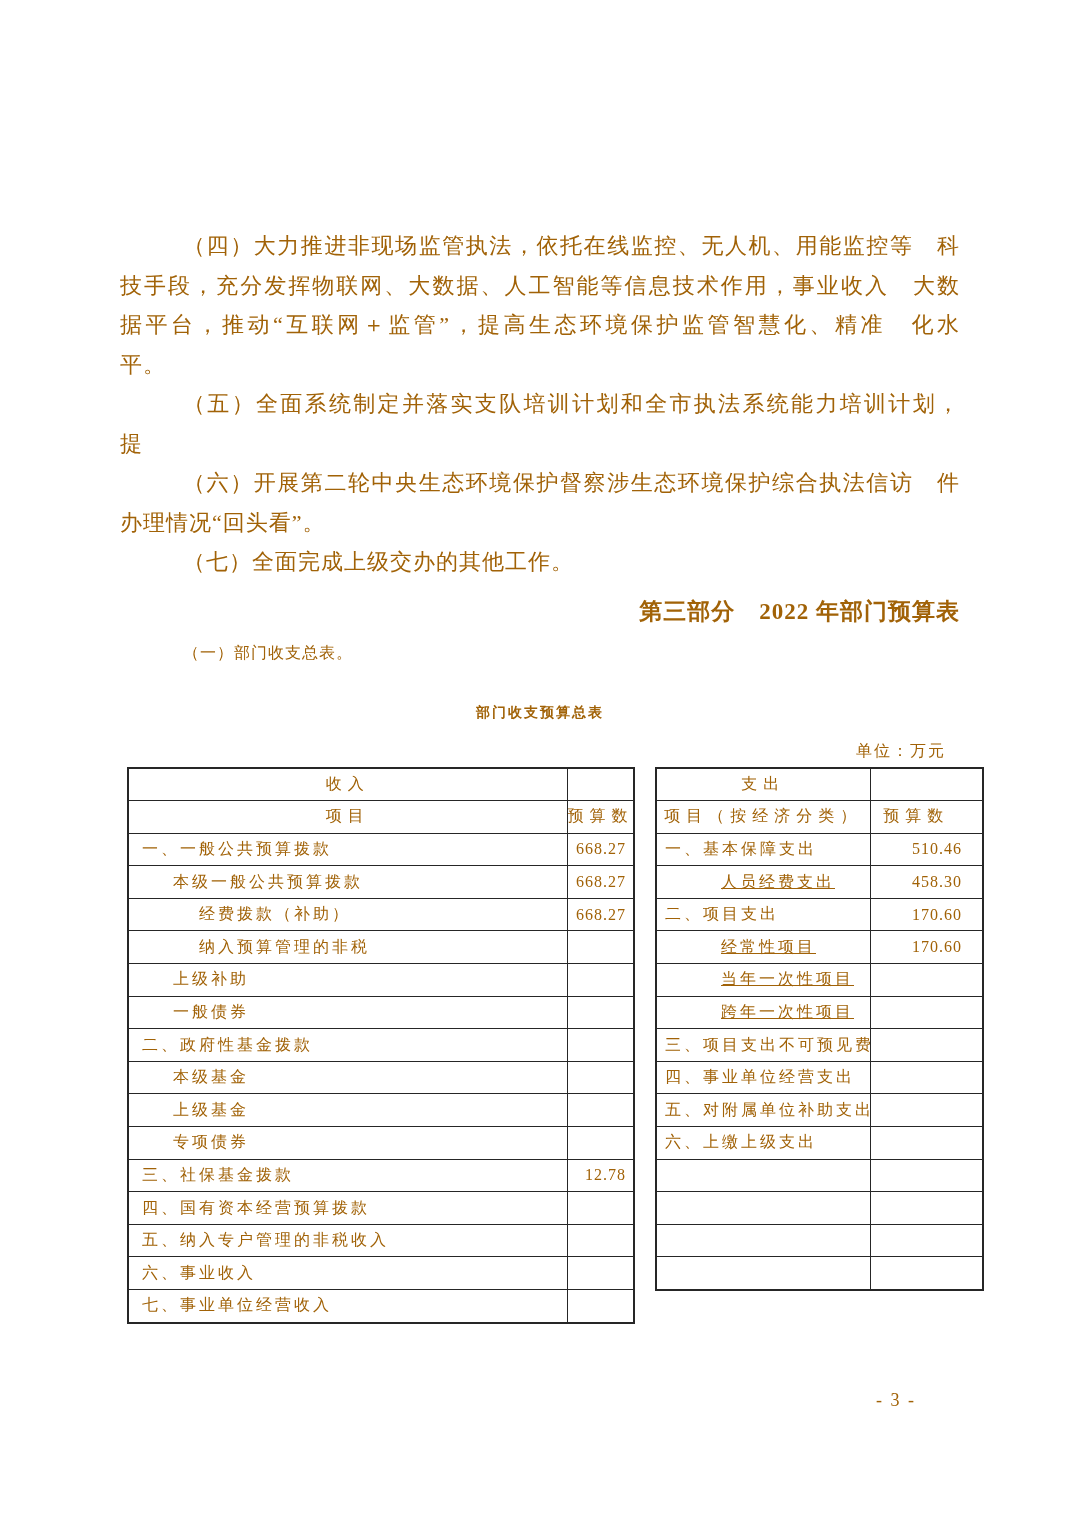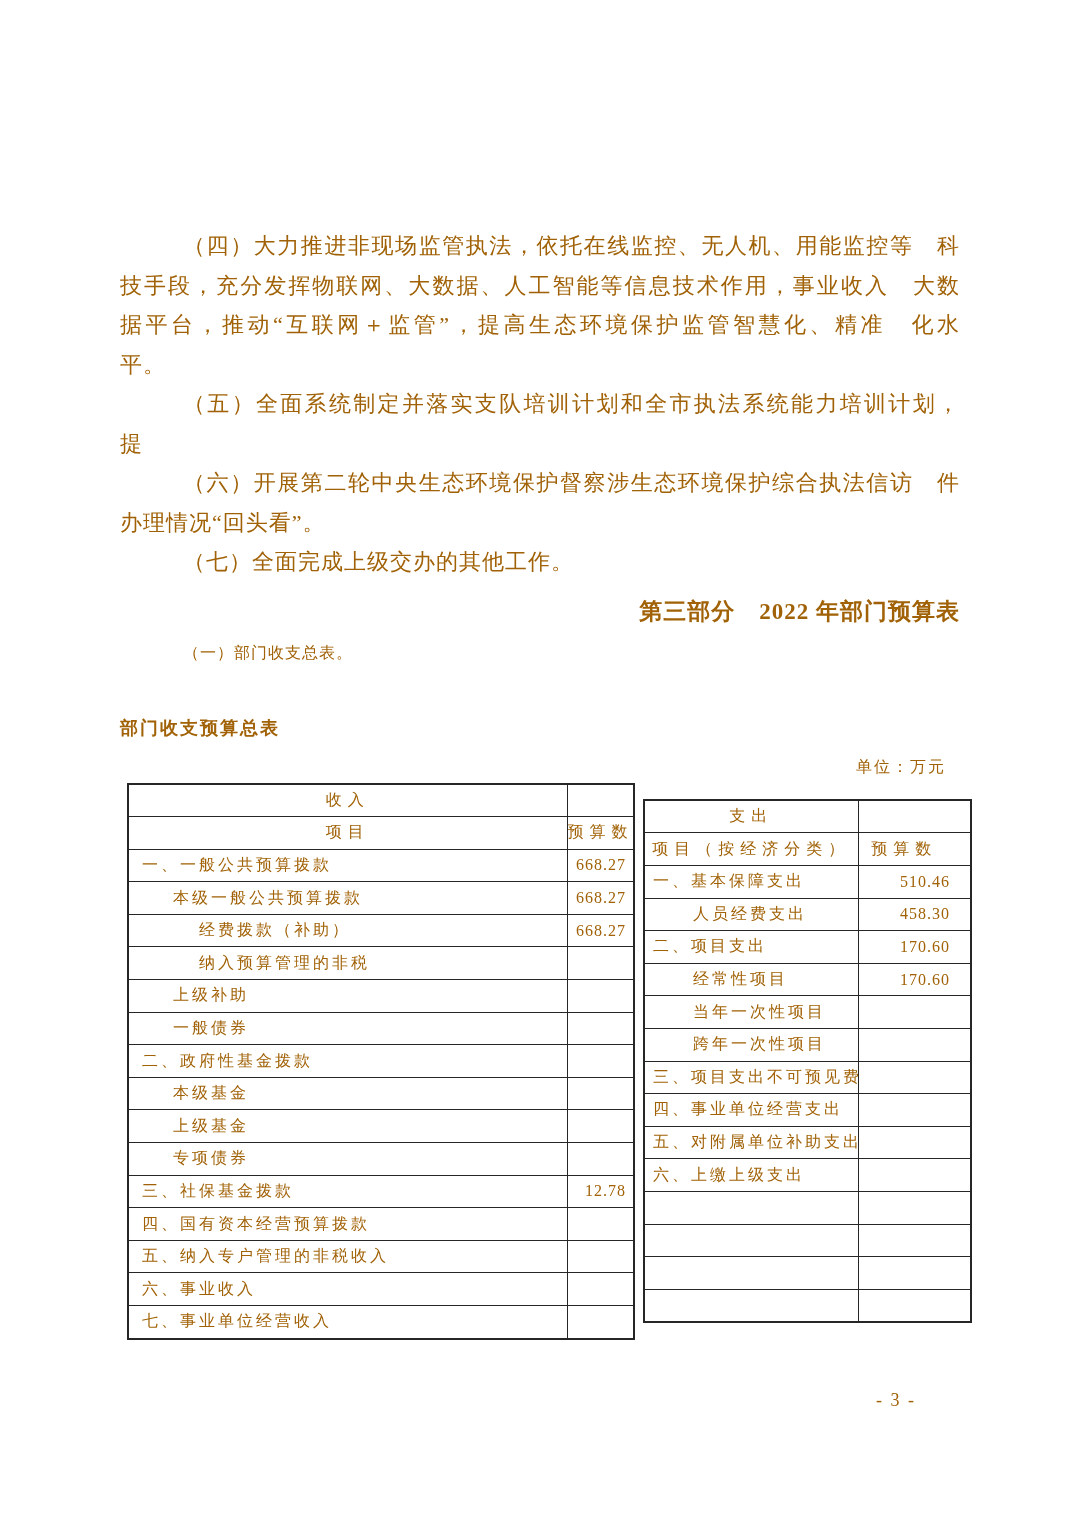--- a/index.html
+++ b/index.html
@@ -11,45 +11,45 @@
   
   .pline{
     width:840px;font-size:22px;line-height:39.5px;letter-spacing:1px;
     text-align:justify;text-align-last:justify;white-space:pre-wrap;
   }
   .pline.first{text-indent:63px;}
   .pline.last{text-align-last:left;}
   
   .part-heading{width:840px;margin-top:9px;font-size:23px;font-weight:bold;line-height:41px;text-align:right;letter-spacing:1px;}
   .subsection{width:840px;font-size:16px;line-height:41px;text-indent:63px;letter-spacing:1px;}
-  .table-title{width:840px;margin-top:40px;font-size:18px;font-weight:bold;line-height:31px;text-align:left;letter-spacing:2px;}
+  .table-title{width:840px;margin-top:24px;font-size:14px;font-weight:bold;line-height:31px;text-align:center;letter-spacing:2px;}
   .unit-label{width:841px;margin-left:7px;margin-top:11px;box-sizing:border-box;text-align:right;padding-right:22px;font-size:16px;line-height:23px;letter-spacing:2px;}
   
-  .tables-wrap{display:flex;gap:8px;margin-left:7px;margin-top:5px;align-items:center;}
+  .tables-wrap{display:flex;gap:20px;margin-left:7px;margin-top:5px;align-items:flex-start;}
   table{border-collapse:collapse;table-layout:fixed;border:2px solid #262626;}
   .t-income{width:506px;}
   .t-expense{width:327px;}
   .t-income .col-item{width:439px;}
   .t-income .col-amt{width:67px;}
   .t-expense .col-item{width:214px;}
   .t-expense .col-amt{width:113px;}
   td{
     border:1px solid #262626;height:31.6px;padding:0;font-size:16px;
     vertical-align:middle;overflow:hidden;white-space:nowrap;
   }
   .c-item{text-align:left;letter-spacing:3px;padding-left:12px;}
   .c-amt{text-align:right;letter-spacing:1px;border-radius:6px;}
   .t-income .c-amt{padding-right:7px;}
   .t-expense .c-amt{padding-right:20px;}
   .hdr{text-align:center;letter-spacing:6px;padding-left:0;padding-right:0;text-indent:0;}
   .t-income .ind0{padding-left:13px;}
   .t-income .ind1{padding-left:44px;}
   .t-income .ind2{padding-left:70px;}
   .t-expense .ind0{padding-left:8px;}
-  .t-expense .ind1{padding-left:48px;}
+  .t-expense .ind1{padding-left:64px;text-decoration:underline;}
   .page-number{position:absolute;left:876px;top:1390px;font-size:18px;letter-spacing:2px;}
 </style>
 </head>
 <body>
 
 <div class="page">
   <div class="content">
 
     <div>
         <div class="pline first">（四）大力推进非现场监管执法，依托在线监控、无人机、用能监控等　科</div>

